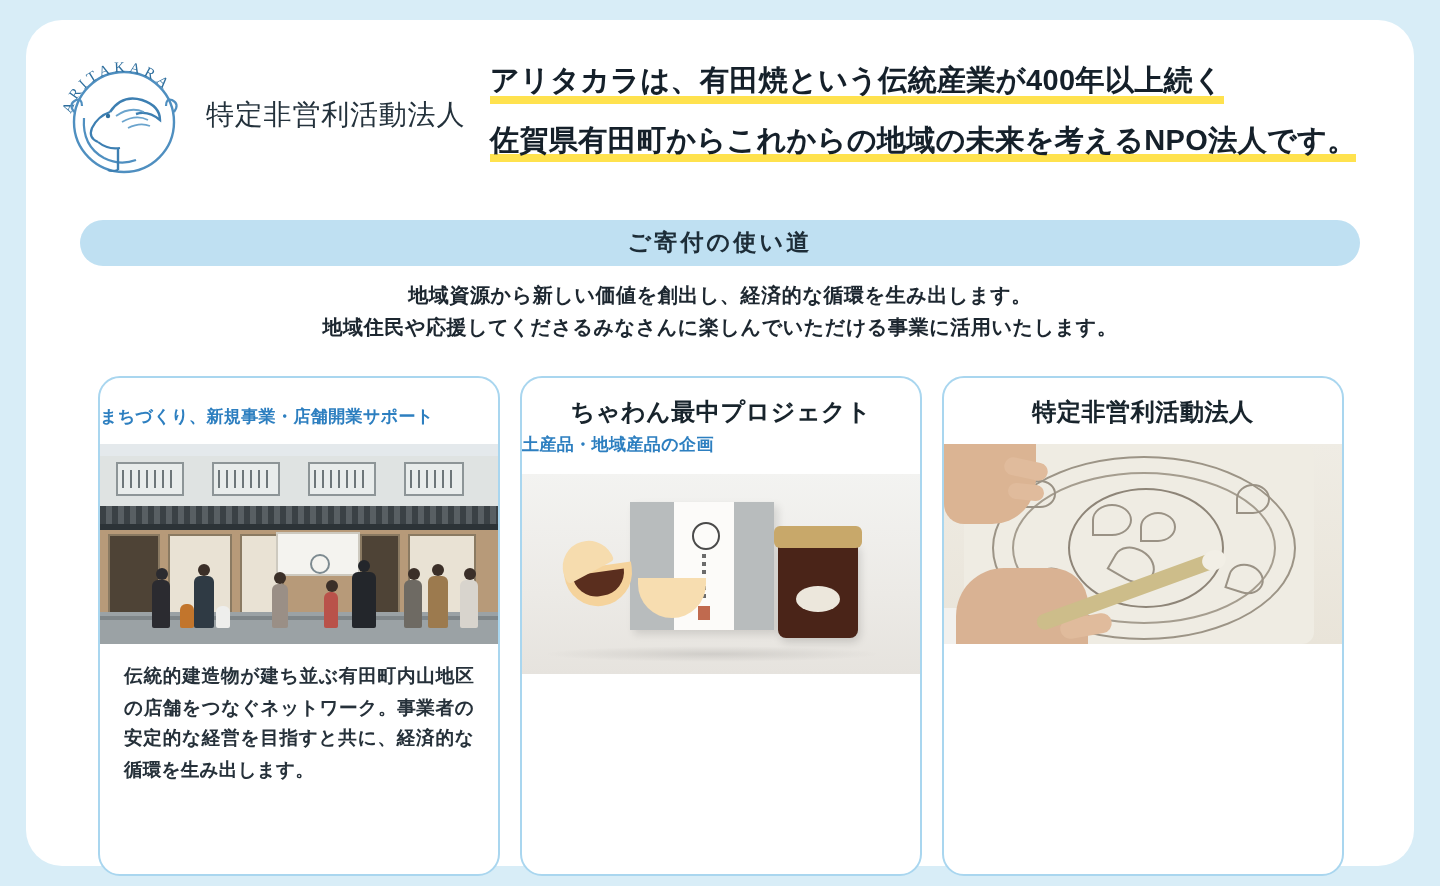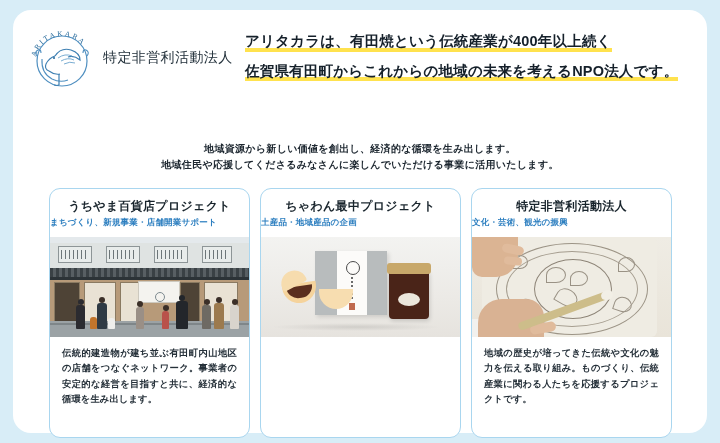--- a/index.html
+++ b/index.html
@@ -292,30 +292,32 @@
         <div class="brand-kicker">特定非営利活動法人</div>
       </div>
     </div>
 
     <div class="headline">
       <div class="headline-line">アリタカラは、有田焼という伝統産業が400年以上続く</div>
       <div class="headline-line">佐賀県有田町からこれからの地域の未来を考えるNPO法人です。</div>
     </div>
   </div>
 
+  <div class="pill">
+    <span class="pill-label">ご寄付の使い道</span>
+  </div>
 
   <div class="lead">
     <div class="lead-line">地域資源から新しい価値を創出し、経済的な循環を生み出します。</div>
     <div class="lead-line">地域住民や応援してくださるみなさんに楽しんでいただける事業に活用いたします。</div>
   </div>
 
   <div class="cards">
 
     <div class="card">
-      <div class="card-title">うちやま百貨店プロジェクト</div>
       <div class="card-subtitle">まちづくり、新規事業・店舗開業サポート</div>
       <div class="card-photo ph1">
         <div class="sky"></div>
         <div class="upper-wall"></div>
         <div class="win" style="left:8px;  width:34px;">
             <i></i>
           </div>
         <div class="win" style="left:56px; width:34px;">
             <i></i>
           </div>
@@ -381,21 +383,20 @@
         </div>
         <div class="shell shell-a"></div>
         <div class="shell-lid"></div>
         <div class="shell shell-b"></div>
         <div class="shadow"></div>
       </div>
     </div>
 
     <div class="card">
       <div class="card-title">特定非営利活動法人</div>
-      <div class="card-subtitle">文化・芸術、観光の振興</div>
       <div class="card-photo ph3">
         <div class="plate"></div>
         <div class="rim"></div>
         <div class="rim2"></div>
         <div class="center"></div>
         <div class="motif" style="left:74px; top:30px; width:18px; height:14px;"></div>
         <div class="motif" style="left:98px; top:34px; width:16px; height:13px;"></div>
         <div class="motif" style="left:84px; top:52px; width:20px; height:15px; transform:rotate(30deg);"></div>
         <div class="motif" style="left:40px; top:18px; width:14px; height:12px;"></div>
         <div class="motif" style="left:44px; top:62px; width:15px; height:12px; transform:rotate(-25deg);"></div>
@@ -404,17 +405,16 @@
         <div class="cloth"></div>
         <div class="hand hand-top"></div>
         <div class="finger" style="left:30px; top:8px;  width:22px; height:9px; transform:rotate(12deg);"></div>
         <div class="finger" style="left:32px; top:20px; width:18px; height:8px; transform:rotate(6deg);"></div>
         <div class="hand hand-bottom"></div>
         <div class="finger" style="left:58px; bottom:4px; width:26px; height:10px; transform:rotate(-10deg);"></div>
         <div class="brush">
             <span class="tip"></span>
           </div>
       </div>
-      <div class="card-body">地域の歴史が培ってきた伝統や文化の魅力を伝える取り組み。ものづくり、伝統産業に関わる人たちを応援するプロジェクトです。</div>
     </div>
 
   </div>
 </div>
 
 </body></html>

